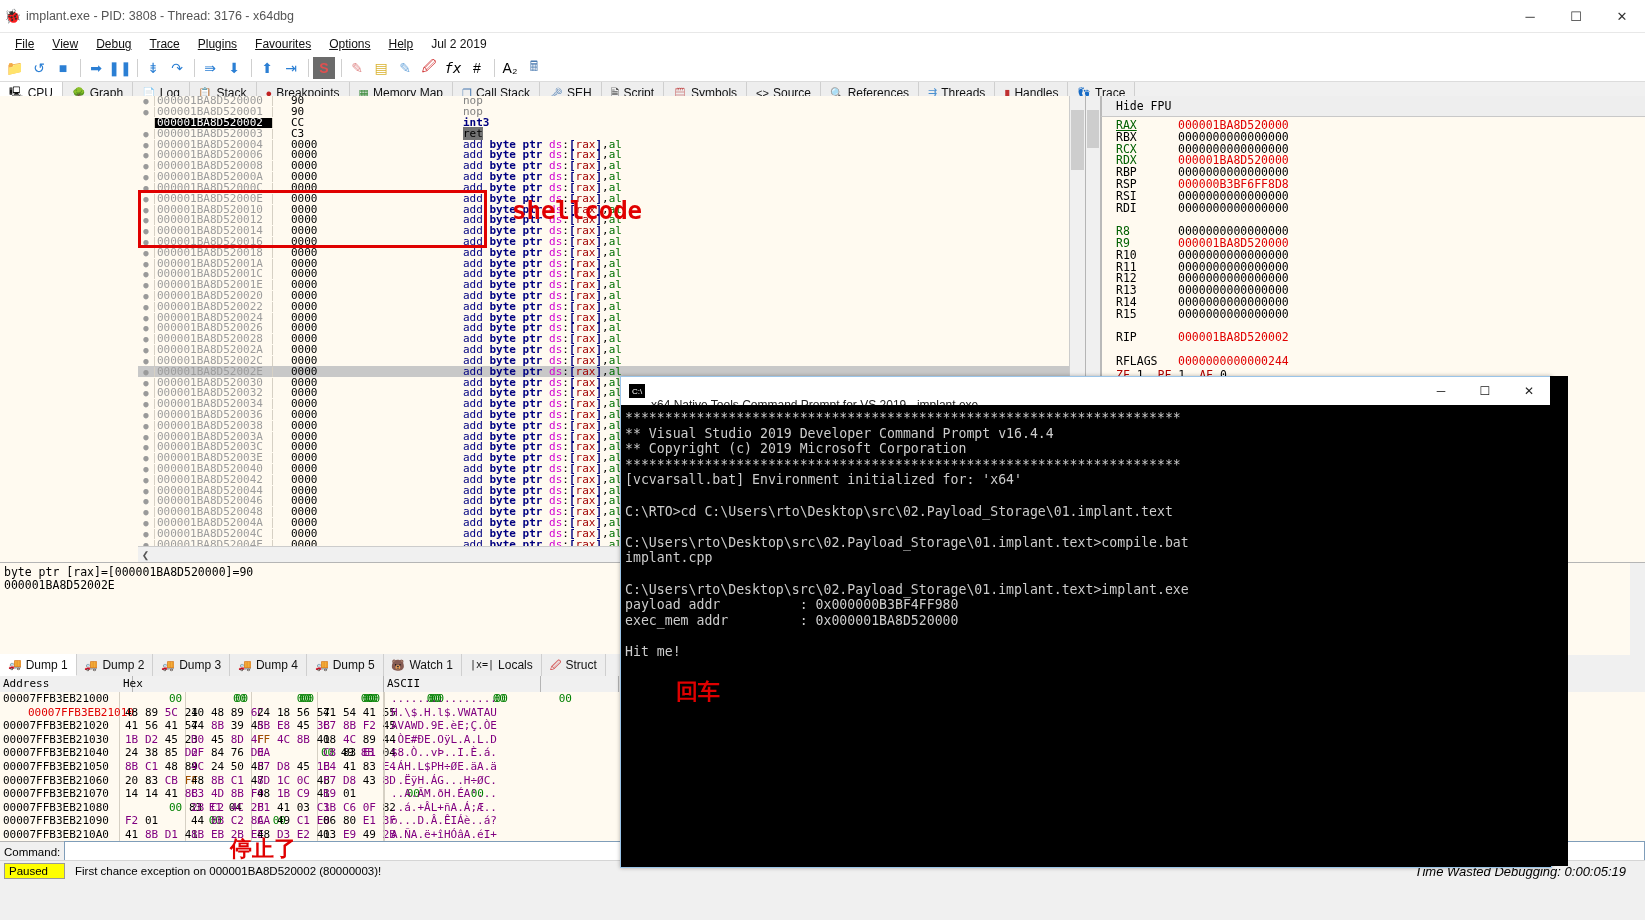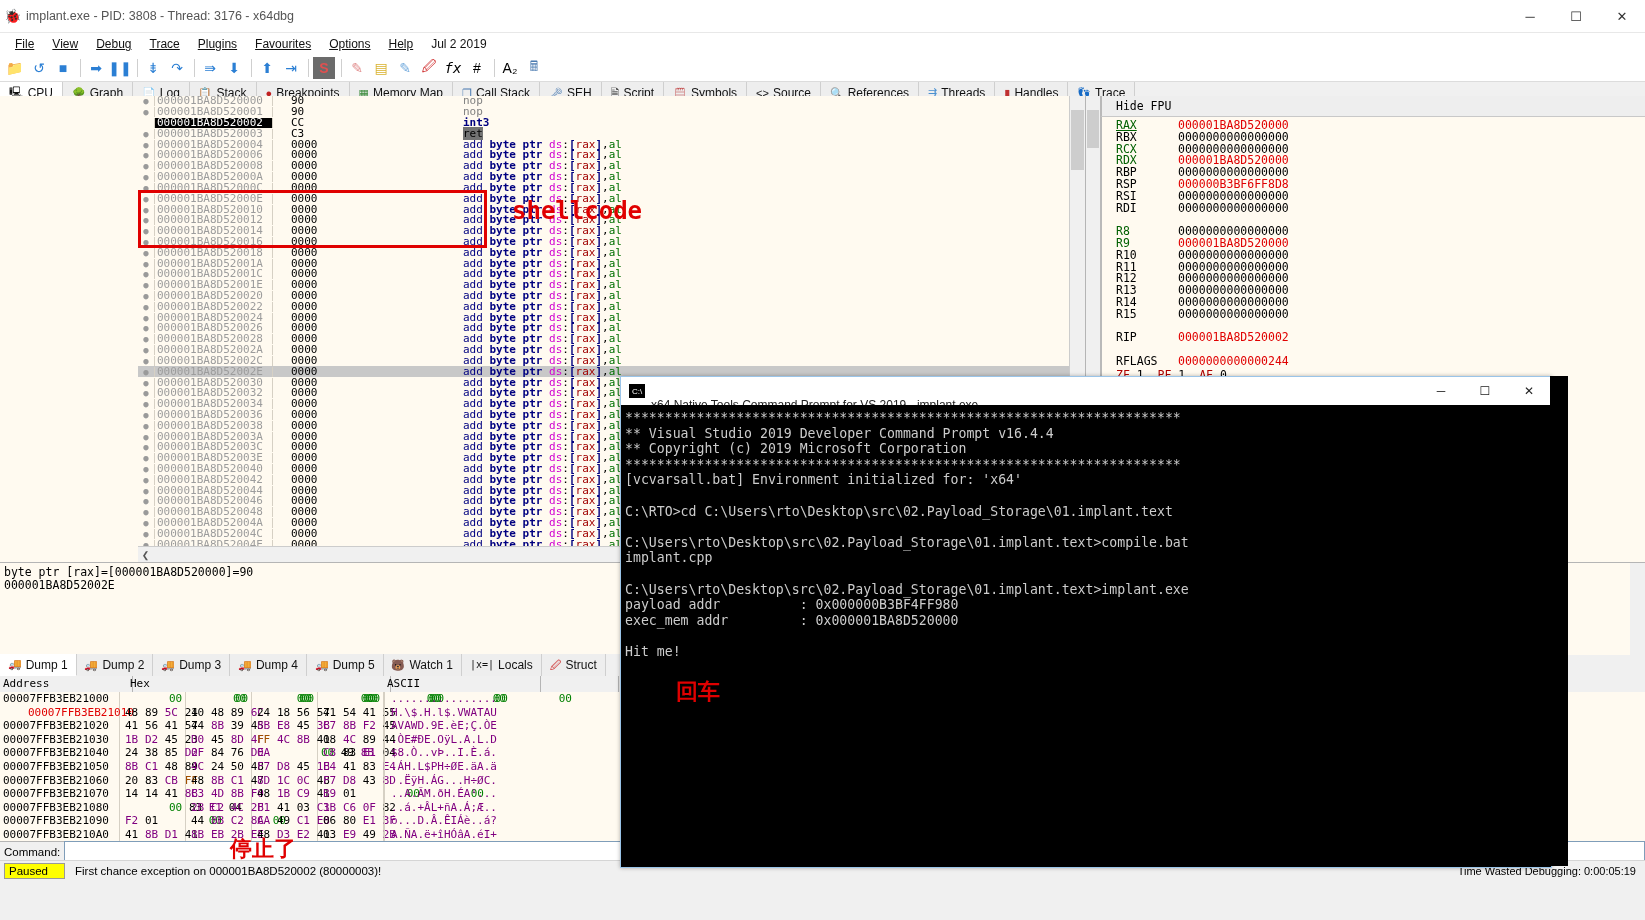--- a/index.html
+++ b/index.html
@@ -105,21 +105,21 @@
   .hb.k{color:#000000;}
 
   
   #cmdbar{position:absolute;left:0;top:841px;width:1645px;height:19px;background:#f0f0f0;display:flex;align-items:center;border-top:1px solid #b5b5b5;}
   #cmdbar .lbl{font-size:11.5px;padding:0 4px;}
   #cmdinput{flex:1;height:17px;background:#fff;border:1px solid #7f9db9;}
   
   #statusbar{position:absolute;left:0;top:860px;width:1645px;height:20px;background:#f0f0f0;display:flex;align-items:center;font-size:11.5px;border-top:1px solid #d5d5d5;}
   #paused{background:#ffff00;border:1px solid #999;padding:1px 16px 1px 4px;margin:16px 4px;font-size:11.5px;}
   #statusmsg{padding-left:6px;}
-  #timewasted{position:absolute;right:9px;font-size:11px;}
+  #timewasted{position:absolute;right:19px;font-size:13px;font-style:italic;}
   #botstrip{position:absolute;left:0;top:880px;width:1645px;height:40px;background:#f0f0f0;}
 
   
   .cn{position:absolute;color:#e00000;font-size:22px;font-weight:bold;font-family:"DejaVu Sans",sans-serif;}
   #ann-arrow2{position:absolute;left:120px;top:838px;width:170px;height:1px;}
 
   
   #console{position:absolute;left:620px;top:376px;width:930px;height:490px;background:#000;border:1px solid #9ac4e8;box-shadow:0 0 4px rgba(0,0,0,.3);}
   #con-title{height:28px;background:#ffffff;display:flex;align-items:center;border-bottom:1px solid #eaeaea;}
   #con-title .ic{width:28px;display:flex;align-items:center;justify-content:center;}
@@ -380,21 +380,21 @@
         <span>Locals</span>
       </div>
     <div class="tab">
         <span class="ic" style="color:#d04040;">🖉</span>
         <span>Struct</span>
       </div>
   </div>
 
   <div id="dumphdr" class="mono">
     <div style="left:0px;width:133px;">Address</div>
-    <div style="left:127px;width:264px;">Hex</div>
+    <div style="left:120px;width:264px;">Hex</div>
     <div style="left:384px;width:157px;">ASCII</div>
     <div style="left:541px;width:78px;"></div>
   </div>
   <div id="dumprows" class="mono">
       <div class="hrow"><span class="haddr">00007FFB3EB21000</span><span class="hgrp"><span class="hb z">00</span> <span class="hb z">00</span> <span class="hb z">00</span> <span class="hb z">00</span></span><span class="hgrp"><span class="hb z">00</span> <span class="hb z">00</span> <span class="hb z">00</span> <span class="hb z">00</span></span><span class="hgrp"><span class="hb z">00</span> <span class="hb z">00</span> <span class="hb z">00</span> <span class="hb z">00</span></span><span class="hgrp"><span class="hb z">00</span> <span class="hb z">00</span> <span class="hb z">00</span> <span class="hb z">00</span></span><span class="hascii">................</span></div>
       <div class="hrow"><span class="haddr r">00007FFB3EB21010</span><span class="hgrp"><span class="hb k">48</span> <span class="hb k">89</span> <span class="hb">5C</span> <span class="hb k">24</span></span><span class="hgrp"><span class="hb k">10</span> <span class="hb k">48</span> <span class="hb k">89</span> <span class="hb">6C</span></span><span class="hgrp"><span class="hb k">24</span> <span class="hb k">18</span> <span class="hb k">56</span> <span class="hb k">57</span></span><span class="hgrp"><span class="hb k">41</span> <span class="hb k">54</span> <span class="hb k">41</span> <span class="hb k">55</span></span><span class="hascii">H.\$.H.l$.VWATAU</span></div>
       <div class="hrow"><span class="haddr">00007FFB3EB21020</span><span class="hgrp"><span class="hb k">41</span> <span class="hb k">56</span> <span class="hb k">41</span> <span class="hb k">57</span></span><span class="hgrp"><span class="hb k">44</span> <span class="hb">8B</span> <span class="hb k">39</span> <span class="hb k">45</span></span><span class="hgrp"><span class="hb">8B</span> <span class="hb">E8</span> <span class="hb k">45</span> <span class="hb">3B</span></span><span class="hgrp"><span class="hb">C7</span> <span class="hb">8B</span> <span class="hb">F2</span> <span class="hb k">45</span></span><span class="hascii">AVAWD.9E.èE;Ç.ÒE</span></div>
       <div class="hrow"><span class="haddr">00007FFB3EB21030</span><span class="hgrp"><span class="hb">1B</span> <span class="hb">D2</span> <span class="hb k">45</span> <span class="hb k">23</span></span><span class="hgrp"><span class="hb">D0</span> <span class="hb k">45</span> <span class="hb">8D</span> <span class="hb">4F</span></span><span class="hgrp"><span class="hb o">FF</span> <span class="hb">4C</span> <span class="hb">8B</span> <span class="hb k">41</span></span><span class="hgrp"><span class="hb k">08</span> <span class="hb">4C</span> <span class="hb k">89</span> <span class="hb k">44</span></span><span class="hascii">.ÒE#ÐE.OÿL.A.L.D</span></div>
       <div class="hrow"><span class="haddr">00007FFB3EB21040</span><span class="hgrp"><span class="hb k">24</span> <span class="hb k">38</span> <span class="hb k">85</span> <span class="hb">D2</span></span><span class="hgrp"><span class="hb">0F</span> <span class="hb k">84</span> <span class="hb k">76</span> <span class="hb">DE</span></span><span class="hgrp"><span class="hb">0A</span> <span class="hb z">00</span> <span class="hb k">49</span> <span class="hb">8B</span></span><span class="hgrp"><span class="hb">C8</span> <span class="hb k">83</span> <span class="hb">E1</span> <span class="hb k">04</span></span><span class="hascii">$8.Ò..vÞ..I.È.á.</span></div>
       <div class="hrow"><span class="haddr">00007FFB3EB21050</span><span class="hgrp"><span class="hb">8B</span> <span class="hb">C1</span> <span class="hb k">48</span> <span class="hb k">89</span></span><span class="hgrp"><span class="hb">4C</span> <span class="hb k">24</span> <span class="hb k">50</span> <span class="hb k">48</span></span><span class="hgrp"><span class="hb">F7</span> <span class="hb">D8</span> <span class="hb k">45</span> <span class="hb">1B</span></span><span class="hgrp"><span class="hb">E4</span> <span class="hb k">41</span> <span class="hb k">83</span> <span class="hb">E4</span></span><span class="hascii">.ÁH.L$PH÷ØE.äA.ä</span></div>

